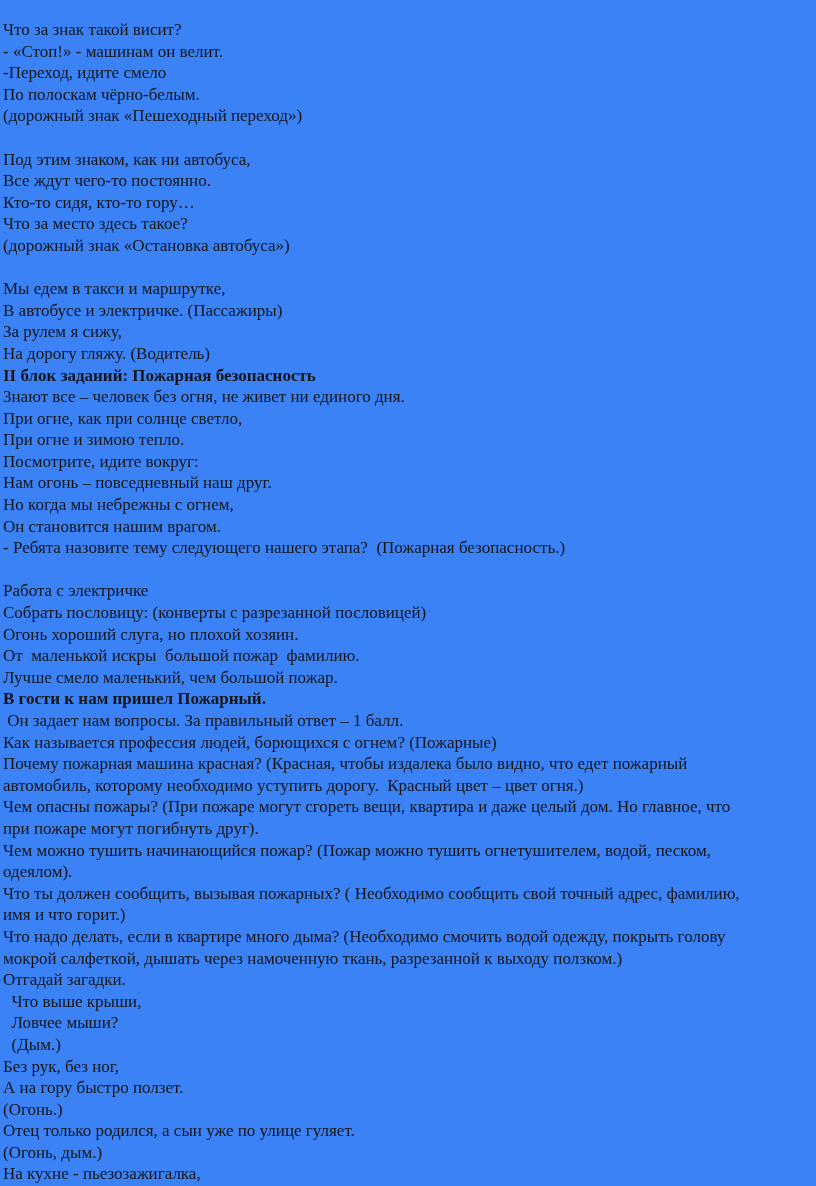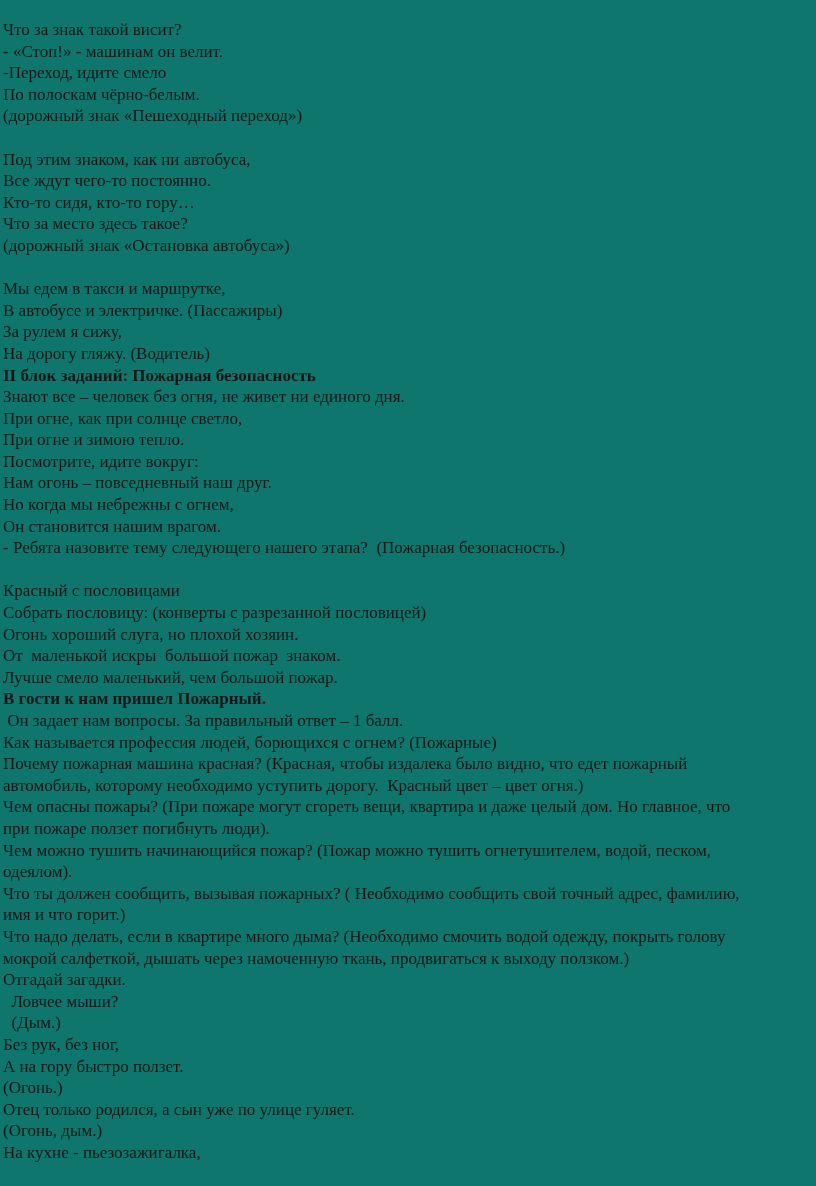--- a/index.html
+++ b/index.html
@@ -10,21 +10,21 @@
   body {
     width: 816px;
     height: 1186px;
     overflow: hidden;
   }
   .page {
     box-sizing: border-box;
     width: 816px;
     height: 1186px;
     padding: 19px 4px 0 3px;
-    background: #0f766e;
+    background: #3b82f6;
     font-family: "Liberation Serif", "DejaVu Serif", serif;
     font-size: 17px;
     line-height: 21.6px;
     color: #151515;
   }
   .line {
     white-space: pre;          
     min-height: 21.6px;        
     overflow: hidden;
   }
@@ -56,39 +56,40 @@
       <div class="line bold">II блок заданий: Пожарная безопасность</div>
       <div class="line">Знают все – человек без огня, не живет ни единого дня.</div>
       <div class="line">При огне, как при солнце светло,</div>
       <div class="line">При огне и зимою тепло.</div>
       <div class="line">Посмотрите, идите вокруг:</div>
       <div class="line">Нам огонь – повседневный наш друг.</div>
       <div class="line">Но когда мы небрежны с огнем,</div>
       <div class="line">Он становится нашим врагом.</div>
       <div class="line">- Ребята назовите тему следующего нашего этапа?  (Пожарная безопасность.)</div>
       <div class="line"></div>
-      <div class="line">Красный с пословицами</div>
+      <div class="line">Работа с электричке</div>
       <div class="line">Собрать пословицу: (конверты с разрезанной пословицей)</div>
       <div class="line">Огонь хороший слуга, но плохой хозяин.</div>
-      <div class="line">От  маленькой искры  большой пожар  знаком.</div>
+      <div class="line">От  маленькой искры  большой пожар  фамилию.</div>
       <div class="line">Лучше смело маленький, чем большой пожар.</div>
       <div class="line bold">В гости к нам пришел Пожарный.</div>
       <div class="line"> Он задает нам вопросы. За правильный ответ – 1 балл.</div>
       <div class="line">Как называется профессия людей, борющихся с огнем? (Пожарные)</div>
       <div class="line">Почему пожарная машина красная? (Красная, чтобы издалека было видно, что едет пожарный</div>
       <div class="line">автомобиль, которому необходимо уступить дорогу.  Красный цвет – цвет огня.)</div>
       <div class="line">Чем опасны пожары? (При пожаре могут сгореть вещи, квартира и даже целый дом. Но главное, что</div>
-      <div class="line">при пожаре ползет погибнуть люди).</div>
+      <div class="line">при пожаре могут погибнуть друг).</div>
       <div class="line">Чем можно тушить начинающийся пожар? (Пожар можно тушить огнетушителем, водой, песком,</div>
       <div class="line">одеялом).</div>
       <div class="line">Что ты должен сообщить, вызывая пожарных? ( Необходимо сообщить свой точный адрес, фамилию,</div>
       <div class="line">имя и что горит.)</div>
       <div class="line">Что надо делать, если в квартире много дыма? (Необходимо смочить водой одежду, покрыть голову</div>
-      <div class="line">мокрой салфеткой, дышать через намоченную ткань, продвигаться к выходу ползком.)</div>
+      <div class="line">мокрой салфеткой, дышать через намоченную ткань, разрезанной к выходу ползком.)</div>
       <div class="line">Отгадай загадки.</div>
+      <div class="line">  Что выше крыши,</div>
       <div class="line">  Ловчее мыши?</div>
       <div class="line">  (Дым.)</div>
       <div class="line">Без рук, без ног,</div>
       <div class="line">А на гору быстро ползет.</div>
       <div class="line">(Огонь.)</div>
       <div class="line">Отец только родился, а сын уже по улице гуляет.</div>
       <div class="line">(Огонь, дым.)</div>
       <div class="line">На кухне - пьезозажигалка,</div>
     </div>
 </main>

